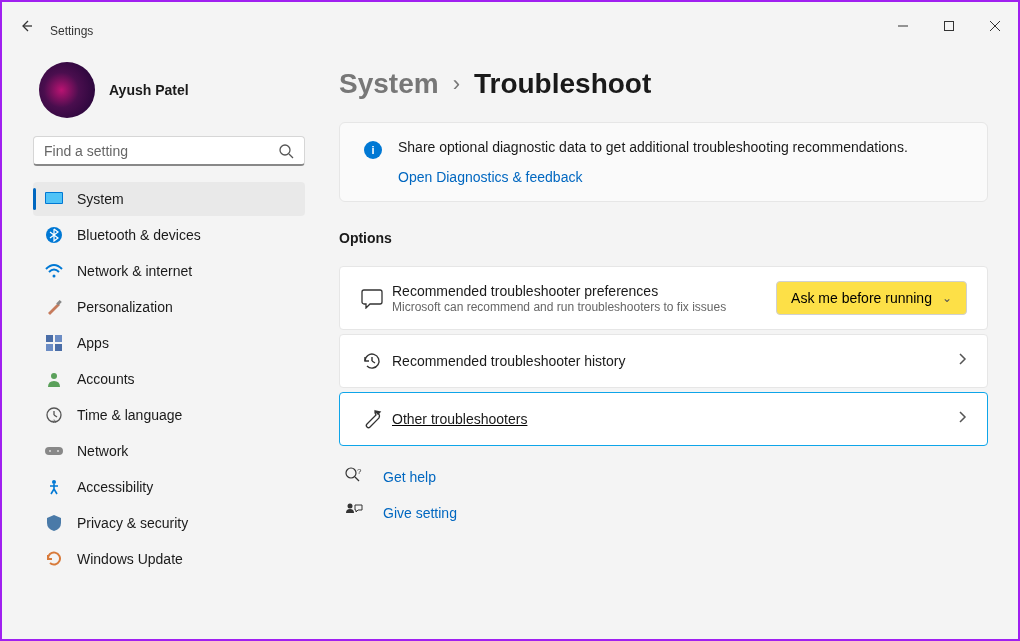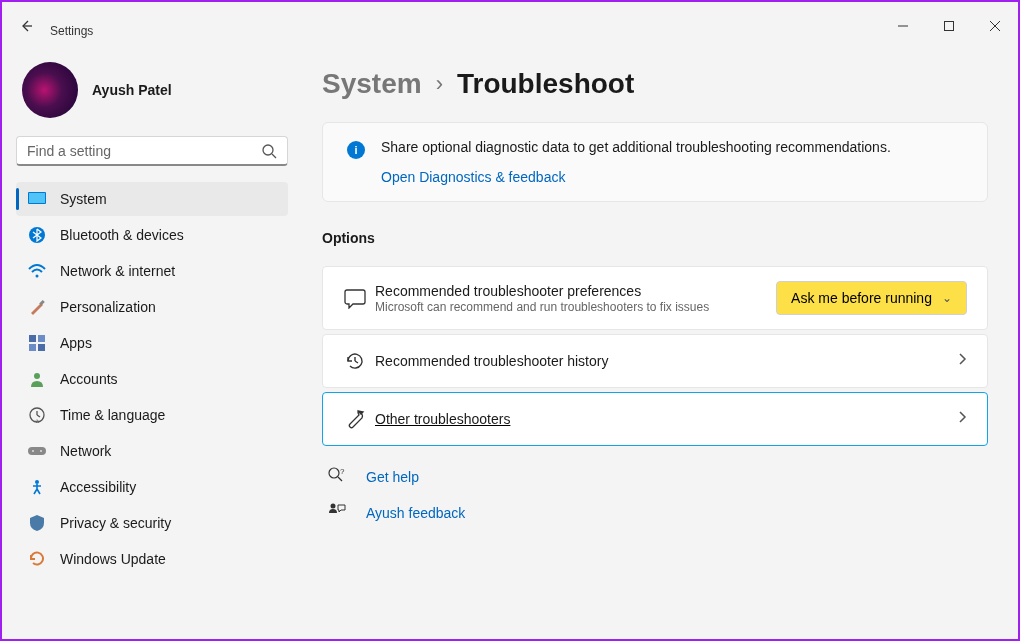--- a/index.html
+++ b/index.html
@@ -7,21 +7,21 @@
 
 .titlebar { height: 48px; display: flex; align-items: center; justify-content: space-between; padding: 0 0 0 12px; }
 .titlebar-left { display: flex; align-items: flex-end; gap: 12px; }
 .back-btn { width: 24px; height: 24px; display: flex; align-items: center; justify-content: center; cursor: pointer; }
 .app-title { font-size: 12px; color: #333; font-weight: 500; }
 .win-controls { display: flex; }
 .win-btn { width: 46px; height: 32px; display: flex; align-items: center; justify-content: center; cursor: pointer; color: #555; }
 
 .content { display: flex; height: calc(100% - 48px); }
 
-.sidebar { width: 300px; padding: 12px 14px; display: flex; flex-direction: column; }
+.sidebar { width: 300px; padding: 12px 14px; display: flex; flex-direction: column; margin-left: 17px; }
 .user-row { display: flex; align-items: center; gap: 14px; margin-bottom: 18px; padding: 0 6px; }
 .avatar { width: 56px; height: 56px; border-radius: 50%; background: radial-gradient(circle at 40% 50%, #b91372 0%, #4a0e4e 40%, #1a0333 100%); }
 .user-name { font-size: 14px; font-weight: 600; color: #1a1a1a; }
 
 .searchbox { display: flex; align-items: center; background: #fff; border: 1px solid #d6d6d6; border-radius: 4px; height: 30px; padding: 0 10px; margin-bottom: 16px; border-bottom: 2px solid #888; }
 .searchbox input { flex: 1; border: none; outline: none; font-size: 14px; background: transparent; color: #555; }
 .searchbox input::placeholder { color: #666; }
 .search-icon { color: #555; }
 
 .nav-list { display: flex; flex-direction: column; gap: 2px; }
@@ -296,17 +296,17 @@
         <span class="footer-link-text">Get help</span>
       </div>
       <div class="footer-link">
         <span class="footer-link-icon">
           <svg width="18" height="18" viewBox="0 0 18 18">
               <circle cx="5" cy="4" r="2.5" fill="#333"></circle>
               <path d="M1 11 Q1 7 5 7 Q9 7 9 11 Z" fill="#333"></path>
               <path d="M10 3 h7 v5 h-4 l-2 2 v-2 h-1 z" stroke="#333" fill="none" stroke-width="1"></path>
             </svg>
         </span>
-        <span class="footer-link-text">Ayush feedback</span>
+        <span class="footer-link-text">Give setting</span>
       </div>
     </div>
   </div>
 </div>
 
 </body></html>

